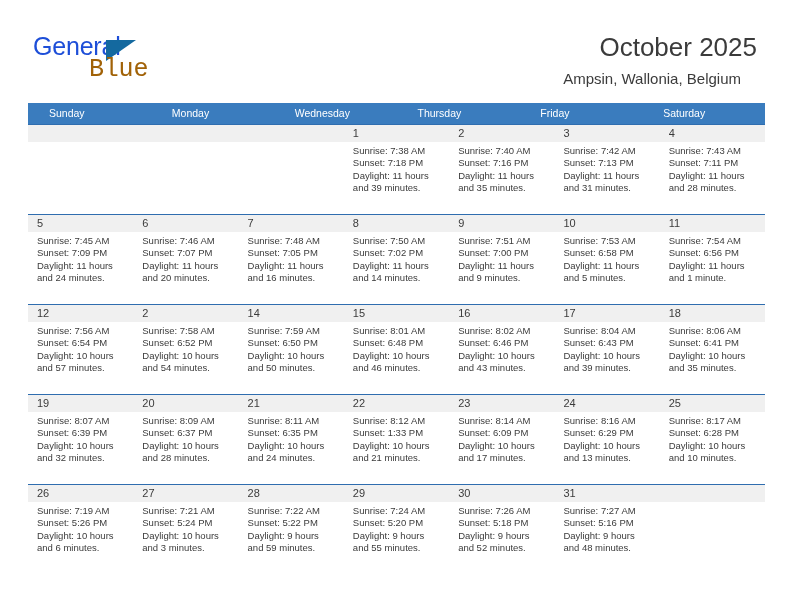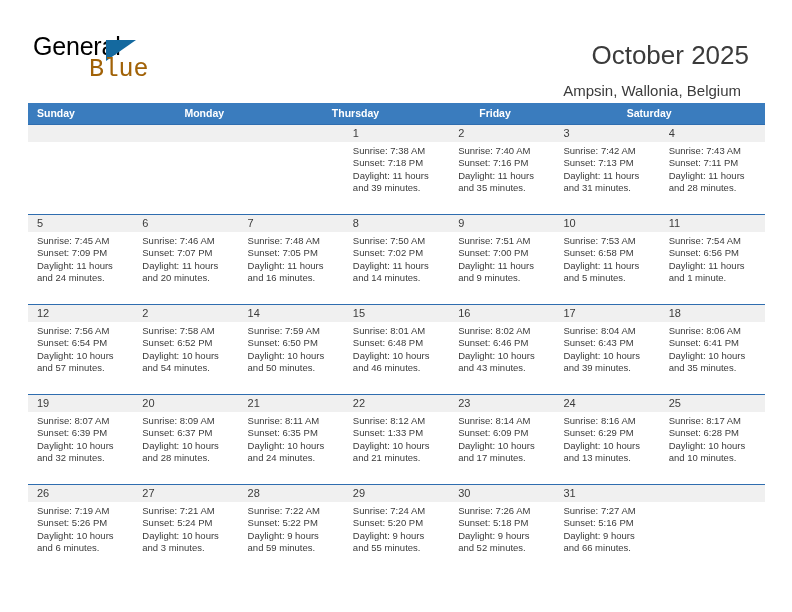--- a/index.html
+++ b/index.html
@@ -32,21 +32,21 @@
     left: 33px;
     top: 34px;
     width: 200px;
     height: 52px;
   }
   .brand-general {
     position: absolute;
     left: 0;
     top: 0;
     font-size: 25px;
-    color: #000000;
+    color: #1d4ed8;
     letter-spacing: -0.2px;
     line-height: 1;
     font-family: "Liberation Sans", sans-serif;
   }
   .brand-blue {
     position: absolute;
     left: 56px;
     top: 23px;
     font-size: 25px;
     color: #a16207;
@@ -68,21 +68,21 @@
     position: absolute;
     right: 35px;
     top: 30px;
     text-align: right;
   }
   .cal-title {
     font-size: 26px;
     color: #3b3b3b;
     font-weight: normal;
     line-height: 34px;
-    margin: 8px;
+    margin: 0;
     white-space: nowrap;
   }
   .cal-subtitle {
     font-size: 15px;
     color: #3b3b3b;
     line-height: 22px;
     margin: 4px 16px 0 0;
     white-space: nowrap;
   }
 
@@ -96,24 +96,23 @@
   .dow-row {
     display: flex;
     background: #3a7cbe;
     height: 21px;
   }
   .dow {
     flex: 1 1 0;
     color: #ffffff;
     font-size: 10.5px;
     line-height: 21px;
-    padding-left: 9px;
+    padding-left: 21px;
     white-space: nowrap;
     overflow: hidden;
-    font-weight: bold;
   }
 
   .week {
     display: flex;
     border-top: 1px solid #2f6daf;
     background: #ffffff;
   }
   .week:first-of-type { border-top: none; }
 
   .cell {
@@ -159,20 +158,21 @@
       <div class="cal-subtitle">Ampsin, Wallonia, Belgium</div>
     </div>
 
   </div>
 
   <div class="calendar">
 
     <div class="dow-row">
       <div class="dow">Sunday</div>
       <div class="dow">Monday</div>
+      <div class="dow">Wednesday</div>
       <div class="dow">Thursday</div>
       <div class="dow">Friday</div>
       <div class="dow">Saturday</div>
     </div>
 
     <div class="week">
       <div class="cell empty">
         <div class="cell-daynum-band"></div>
 
       </div>
@@ -465,21 +465,21 @@
           <div>Daylight: 9 hours</div>
           <div>and 52 minutes.</div>
         </div>
       </div>
       <div class="cell">
         <div class="cell-daynum-band">31</div>
         <div class="cell-body">
           <div>Sunrise: 7:27 AM</div>
           <div>Sunset: 5:16 PM</div>
           <div>Daylight: 9 hours</div>
-          <div>and 66 minutes.</div>
+          <div>and 48 minutes.</div>
         </div>
       </div>
       <div class="cell empty">
         <div class="cell-daynum-band"></div>
 
       </div>
     </div>
 
   </div>
 

